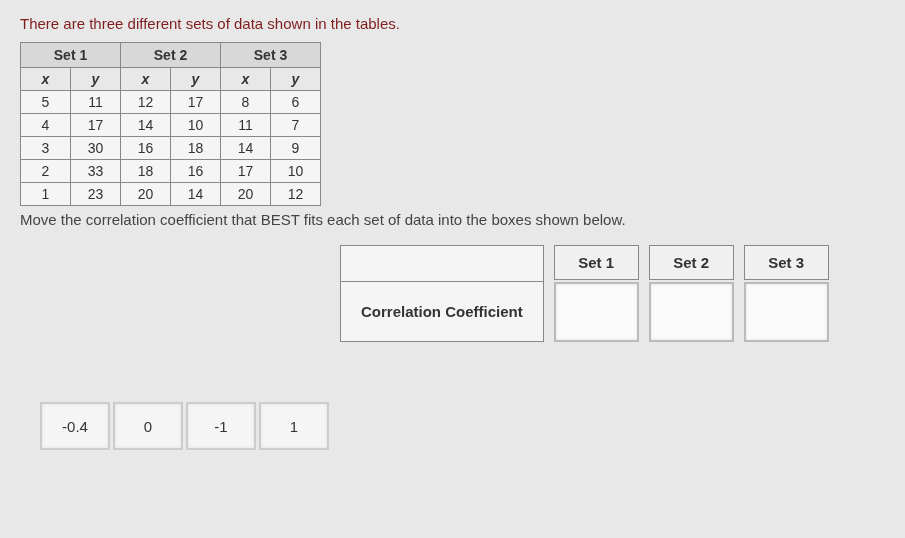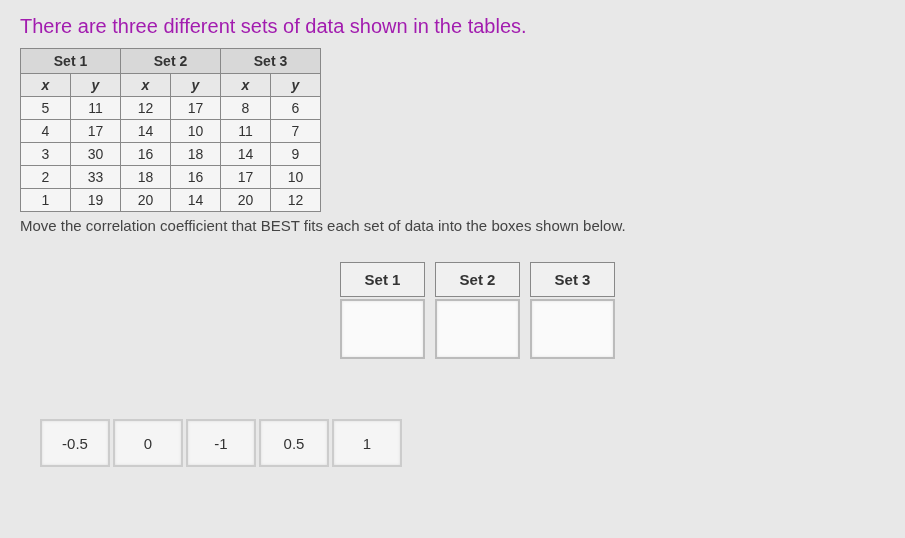--- a/index.html
+++ b/index.html
@@ -5,23 +5,23 @@
     * { box-sizing: border-box; margin: 0; padding: 0; }
     body {
       font-family: Arial, sans-serif;
       background: #e8e8e8;
       padding: 15px 20px;
       width: 905px;
       height: 538px;
       color: #333;
     }
     .instruction {
-      font-size: 20px;
+      font-size: 15px;
       margin-bottom: 10px;
-      color: #a21caf;
+      color: #7f1d1d;
     }
     .data-table {
       border-collapse: collapse;
       background: #f0f0f0;
       margin-bottom: 5px;
     }
     .data-table th, .data-table td {
       border: 1px solid #888;
       text-align: center;
       padding: 3px 0;
@@ -38,21 +38,21 @@
       font-style: italic;
       font-weight: bold;
       background: #e8e8e8;
     }
     .data-table td {
       background: #f5f5f5;
     }
     .instruction2 {
       font-size: 15px;
       color: #444;
-      margin-bottom: 28px;
+      margin-bottom: 17px;
     }
     .answer-area {
       display: flex;
       margin-left: 320px;
       gap: 10px;
       margin-bottom: 60px;
     }
     .answer-table {
       border-collapse: collapse;
     }
@@ -157,45 +157,54 @@
   <tr>
     <td>2</td>
     <td>33</td>
     <td>18</td>
     <td>16</td>
     <td>17</td>
     <td>10</td>
   </tr>
   <tr>
     <td>1</td>
-    <td>19</td>
+    <td>23</td>
     <td>20</td>
     <td>14</td>
     <td>20</td>
     <td>12</td>
   </tr>
 </tbody>
   </table>
 
 <p class="instruction2">Move the correlation coefficient that BEST fits each set of data into the boxes shown below.</p>
 
 <div class="answer-area">
+  <table class="answer-table">
+    <tbody>
+        <tr>
+          <td class="top-empty"></td>
+        </tr>
+    <tr>
+          <td class="label-cell">Correlation Coefficient</td>
+        </tr>
+  </tbody>
+    </table>
   <div class="set-col">
     <div class="set-col-header">Set 1</div>
     <div class="drop-box"></div>
   </div>
   <div class="set-col">
     <div class="set-col-header">Set 2</div>
     <div class="drop-box"></div>
   </div>
   <div class="set-col">
     <div class="set-col-header">Set 3</div>
     <div class="drop-box"></div>
   </div>
 </div>
 
 <div class="chips">
-  <div class="chip">-0.5</div>
+  <div class="chip">-0.4</div>
   <div class="chip">0</div>
   <div class="chip">-1</div>
-  <div class="chip">0.5</div>
   <div class="chip">1</div>
 </div>
 
 </body></html>

